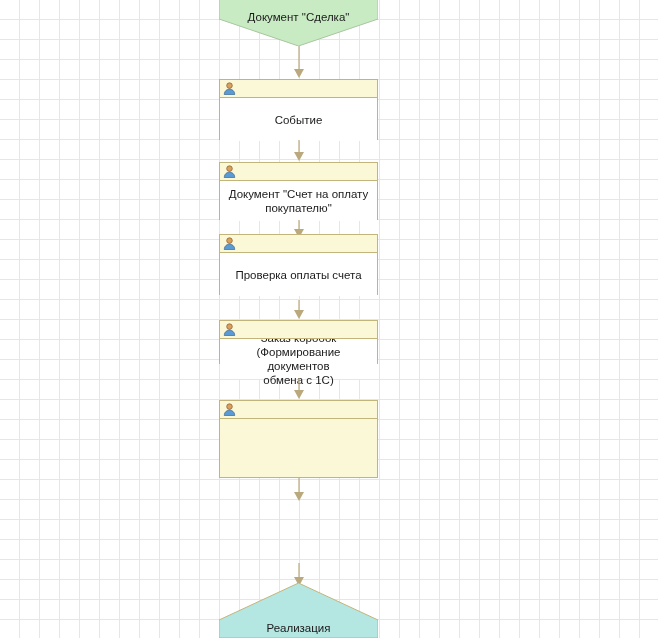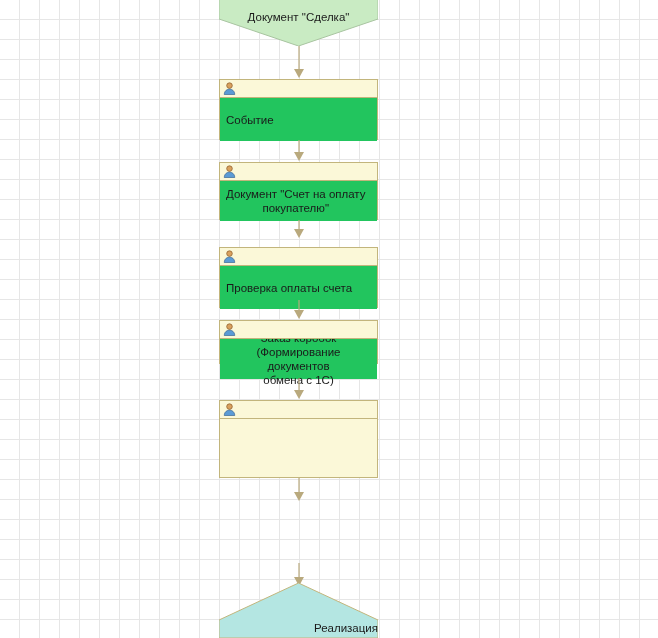--- a/index.html
+++ b/index.html
@@ -41,24 +41,24 @@
     background: #fbf8d8;
     box-shadow: 0 0 0 0 rgba(0,0,0,0);
   }
   .proc-head {
     height: 17px;
     border-bottom: 1px solid #c2b57c;
     background: #fbf8d8;
     position: relative;
   }
   .proc-body {
-    background: #22c55e;
+    background: #ffffff;
     display: flex;
     align-items: center;
-    justify-content: flex-start;
+    justify-content: center;
     text-align: center;
     padding: 2px 6px;
     box-sizing: border-box;
   }
   .proc-label {
     font-size: 11.5px;
     line-height: 14px;
     color: #1a1a1a;
     white-space: pre-line;
   }
@@ -149,21 +149,21 @@
     </div>
   </div>
 
   <div class="conn" style="top:220px; height:19px;">
     <svg width="12" height="19" viewBox="0 0 12 19">
       <line x1="6" y1="0" x2="6" y2="10" stroke="#b9a97d" stroke-width="1.2"></line>
       <polygon points="1,9 11,9 6,18" fill="#b9a97d"></polygon>
     </svg>
   </div>
 
-  <div class="node proc" style="top:247px; height:61px;">
+  <div class="node proc" style="top:234px; height:61px;">
     <div class="proc-head">
       <svg class="user-icon" viewBox="0 0 13 13">
         <circle cx="6.5" cy="3.6" r="2.8" fill="#d9a15e" stroke="#8a5a28" stroke-width="0.7"></circle>
         <path d="M1.3 12.6 C1.3 8.8 4 7.2 6.5 7.2 C9 7.2 11.7 8.8 11.7 12.6 Z" fill="#5b9bd5" stroke="#2f5f8f" stroke-width="0.7"></path>
       </svg>
     </div>
     <div class="proc-body" style="height:43px;">
       <span class="proc-label">Проверка оплаты счета</span>
     </div>
   </div>
@@ -217,16 +217,16 @@
     <svg width="12" height="24" viewBox="0 0 12 24">
       <line x1="6" y1="0" x2="6" y2="15" stroke="#b9a97d" stroke-width="1.2"></line>
       <polygon points="1,14 11,14 6,23" fill="#b9a97d"></polygon>
     </svg>
   </div>
 
   <div class="pent" style="top:583px; height:55px;">
     <svg width="159" height="55" viewBox="0 0 159 55">
       <polygon points="79.5,0 159,37 159,55 0,55 0,37" fill="#b4e6e2" stroke="#c2b57c" stroke-width="1"></polygon>
     </svg>
-    <div class="pent-label" style="top:38px;text-align:right;">Реализация</div>
+    <div class="pent-label" style="top:38px;">Реализация</div>
   </div>
 
 </div>
 
 </body></html>

